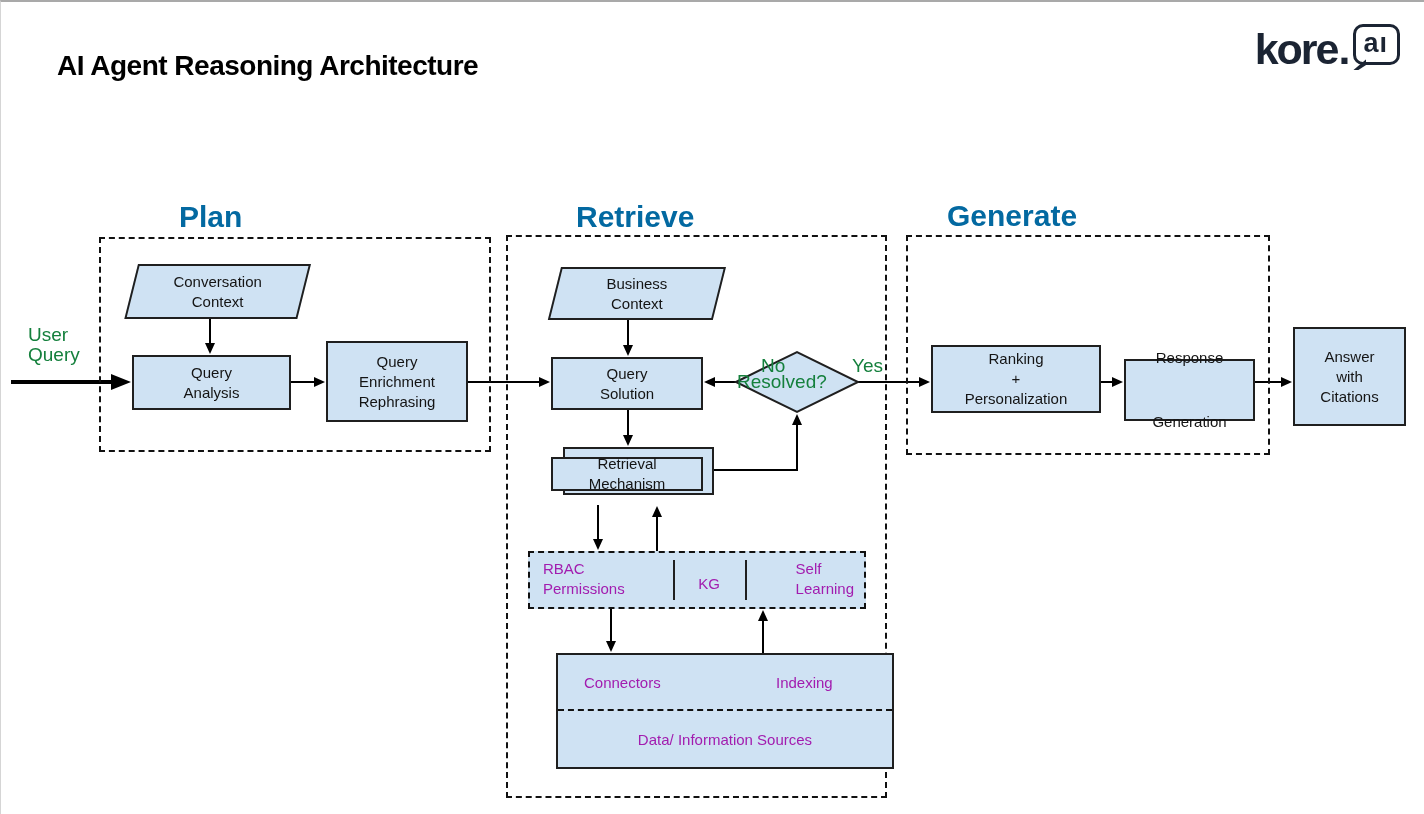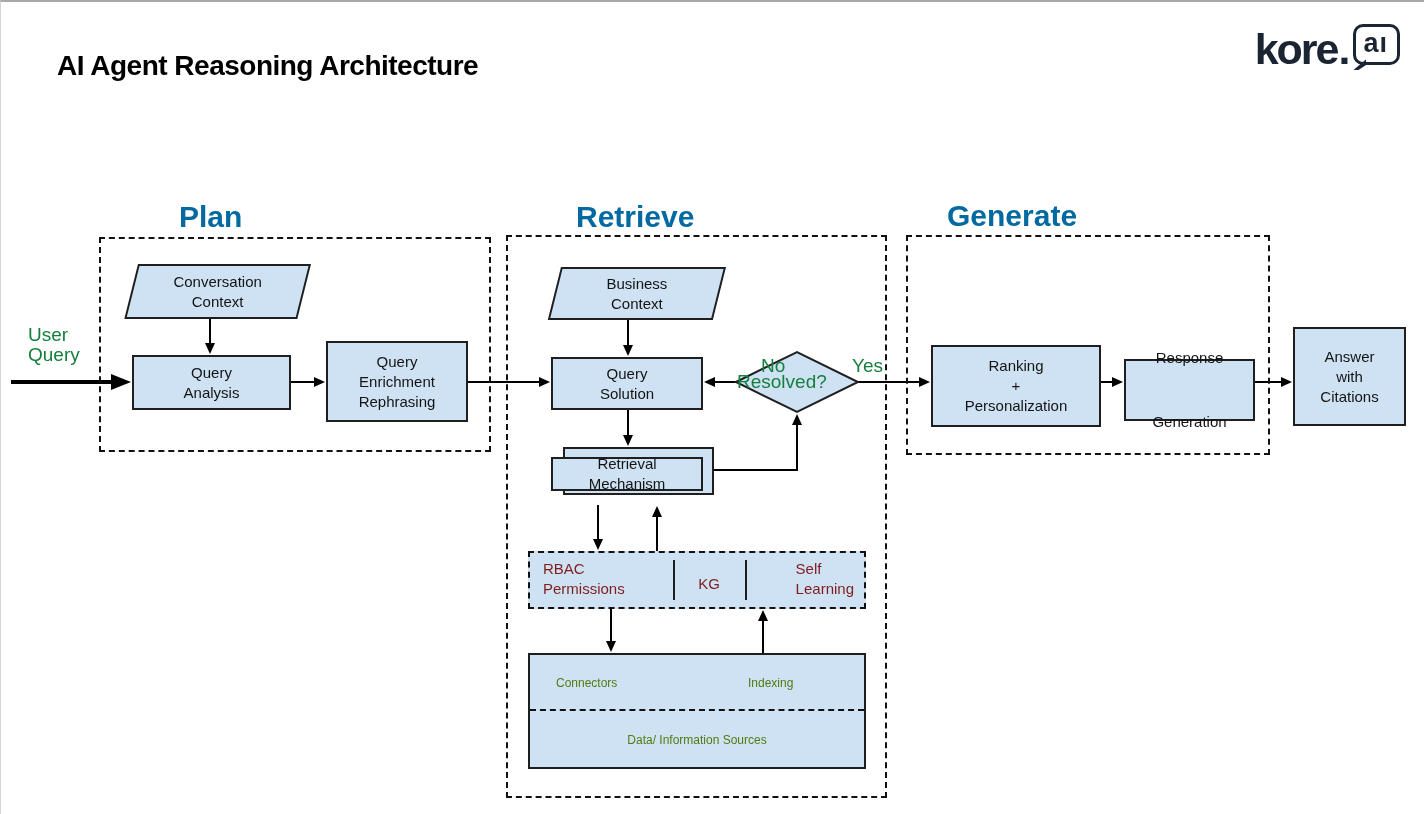--- a/index.html
+++ b/index.html
@@ -39,28 +39,28 @@
   }
   .ln { display:block; }
   .para { transform:skewX(-14deg); transform-origin:top left; }
   .para .inner {
     transform:skewX(14deg); width:100%; height:100%;
     display:flex; flex-direction:column; align-items:center; justify-content:center;
   }
   .free-label { position:absolute; font-size:19px; line-height:20px; color:#15803d; white-space:nowrap; }
   
   #rbac-box { position:absolute; background:#cfe2f3; border:2px dashed #111; box-sizing:border-box;
-              font-size:15px; line-height:20px; color:#7f1d1d; }
+              font-size:15px; line-height:20px; color:#a21caf; }
   .rbac-left  { position:absolute; left:13px; top:6px; text-align:left; }
   .rbac-kg    { position:absolute; left:143px; width:72px; top:21px; text-align:center; }
   .rbac-right { position:absolute; right:10px; top:6px; }
   .divider-v  { position:absolute; top:7px; width:2px; height:40px; background:#1f1f1f; }
   
   #connectors-box { position:absolute; background:#cfe2f3; border:2px solid #1f1f1f; box-sizing:border-box;
-                    font-size:12px; line-height:20px; color:#4d7c0f; }
+                    font-size:15px; line-height:20px; color:#a21caf;margin-left:28px; }
   .conn-label    { position:absolute; white-space:nowrap; }
   .conn-divider  { position:absolute; left:0; right:0; top:54px; border-top:2px dashed #111; }
   .conn-bottom   { position:absolute; left:0; right:0; top:58px; bottom:0;
                    display:flex; align-items:center; justify-content:center; }
   svg#wires { position:absolute; left:0; top:0; }
   .wire { stroke:#000; stroke-width:2; fill:none; }
   .wire-thick { stroke:#000; stroke-width:4; fill:none; }
   .head { fill:#000; stroke:none; }
 </style>
 </head>
@@ -204,21 +204,21 @@
     </span>
   </div>
 
   <div id="connectors-box" style="left:527px; top:651px; width:338px; height:116px;">
     <span class="conn-label" style="left:26px; top:18px;">Connectors</span>
     <span class="conn-label" style="left:218px; top:18px;">Indexing</span>
     <span class="conn-divider"></span>
     <span class="conn-bottom">Data/ Information Sources</span>
   </div>
 
-  <div class="node" style="left:930px; top:343px; width:170px; height:82px;">
+  <div class="node" style="left:930px; top:343px; width:170px; height:68px;">
     <span class="ln">Ranking</span>
     <span class="ln">+</span>
     <span class="ln">Personalization</span>
   </div>
   <div class="node" style="left:1123px; top:357px; width:131px; height:62px;gap:44px;">
     <span class="ln">Response</span>
     <span class="ln">Generation</span>
   </div>
   <div class="node" style="left:1292px; top:325px; width:113px; height:99px;">
     <span class="ln">Answer</span>

